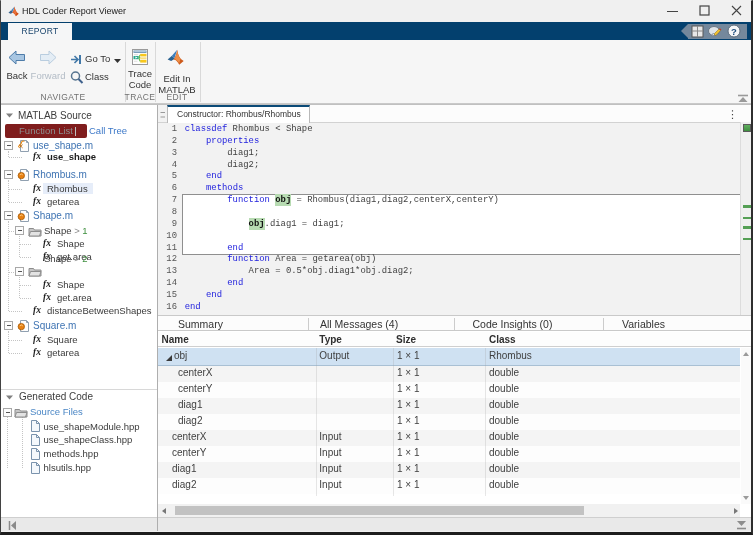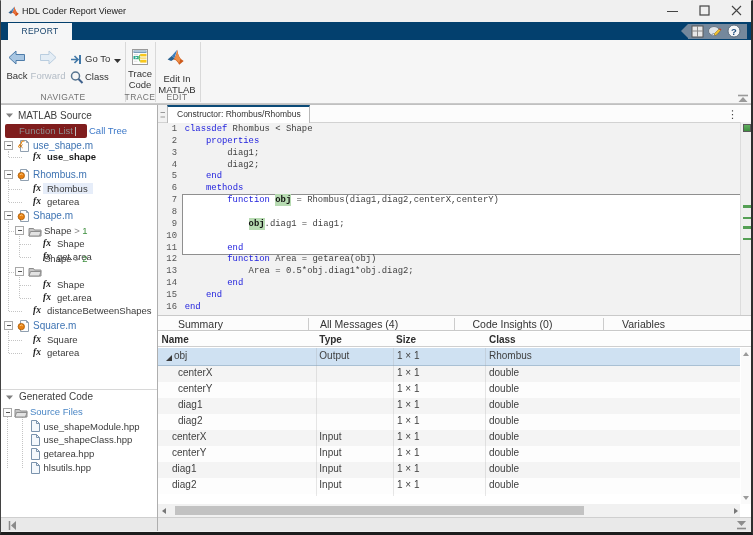--- a/index.html
+++ b/index.html
@@ -312,21 +312,21 @@
       <use href="#ipage"></use>
     </svg>
   <div class="tree-row" style="left:43.5px;top:419.5px">use_shapeModule.hpp</div>
   <svg class="ic" style="left:30px;top:434.1px" width="11" height="12">
       <use href="#ipage"></use>
     </svg>
   <div class="tree-row" style="left:43.5px;top:433.2px">use_shapeClass.hpp</div>
   <svg class="ic" style="left:30px;top:448.1px" width="11" height="12">
       <use href="#ipage"></use>
     </svg>
-  <div class="tree-row" style="left:43.5px;top:447.2px">getarea.hpp</div>
+  <div class="tree-row" style="left:43.5px;top:447.2px">methods.hpp</div>
   <svg class="ic" style="left:30px;top:462px" width="11" height="12">
       <use href="#ipage"></use>
     </svg>
   <div class="tree-row" style="left:43.5px;top:461.1px">hlsutils.hpp</div>
 </div>
 
 <div id="codetabbar">
   <div class="abs" style="left:0;top:0;width:9px;height:18.4px;background:#f2f2f2;"></div>
     <svg class="abs" style="left:2px;top:6px" width="6" height="8">
       <line x1="0.5" y1="1.5" x2="5" y2="1.5" stroke="#9a9a9a"></line>

